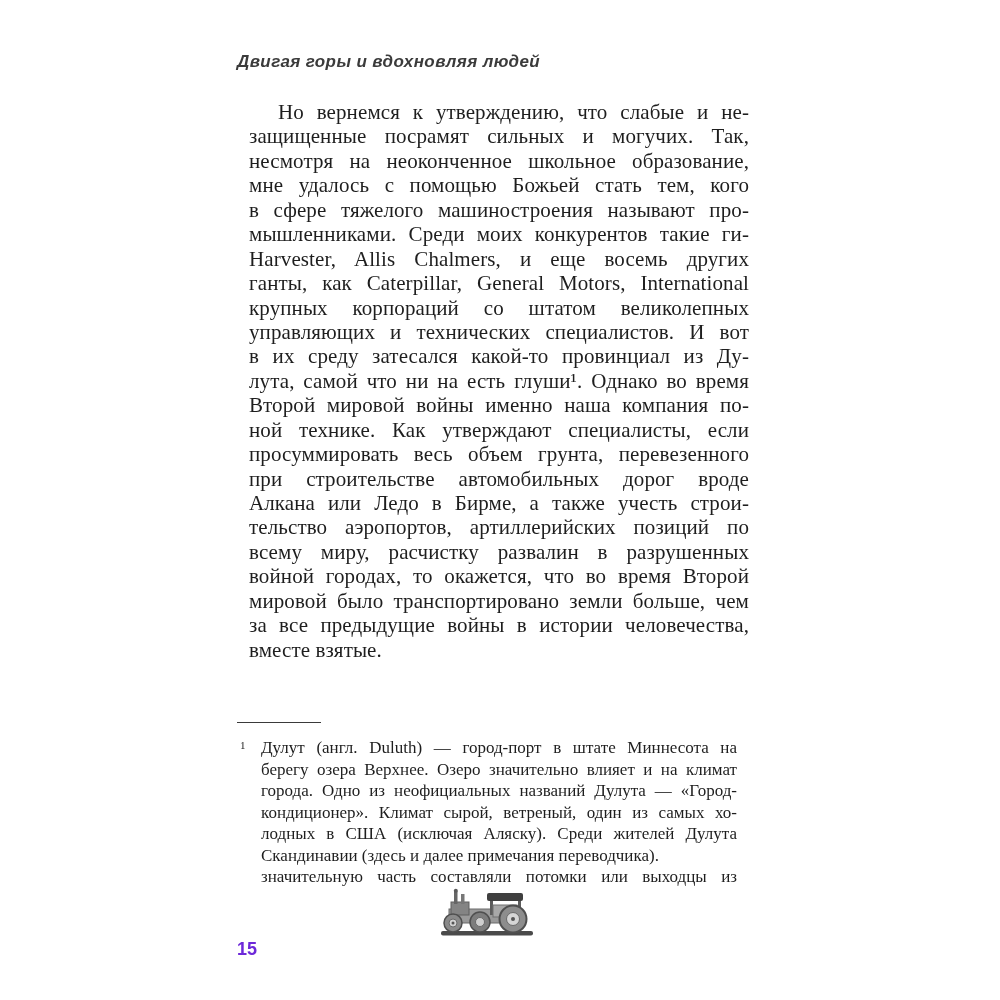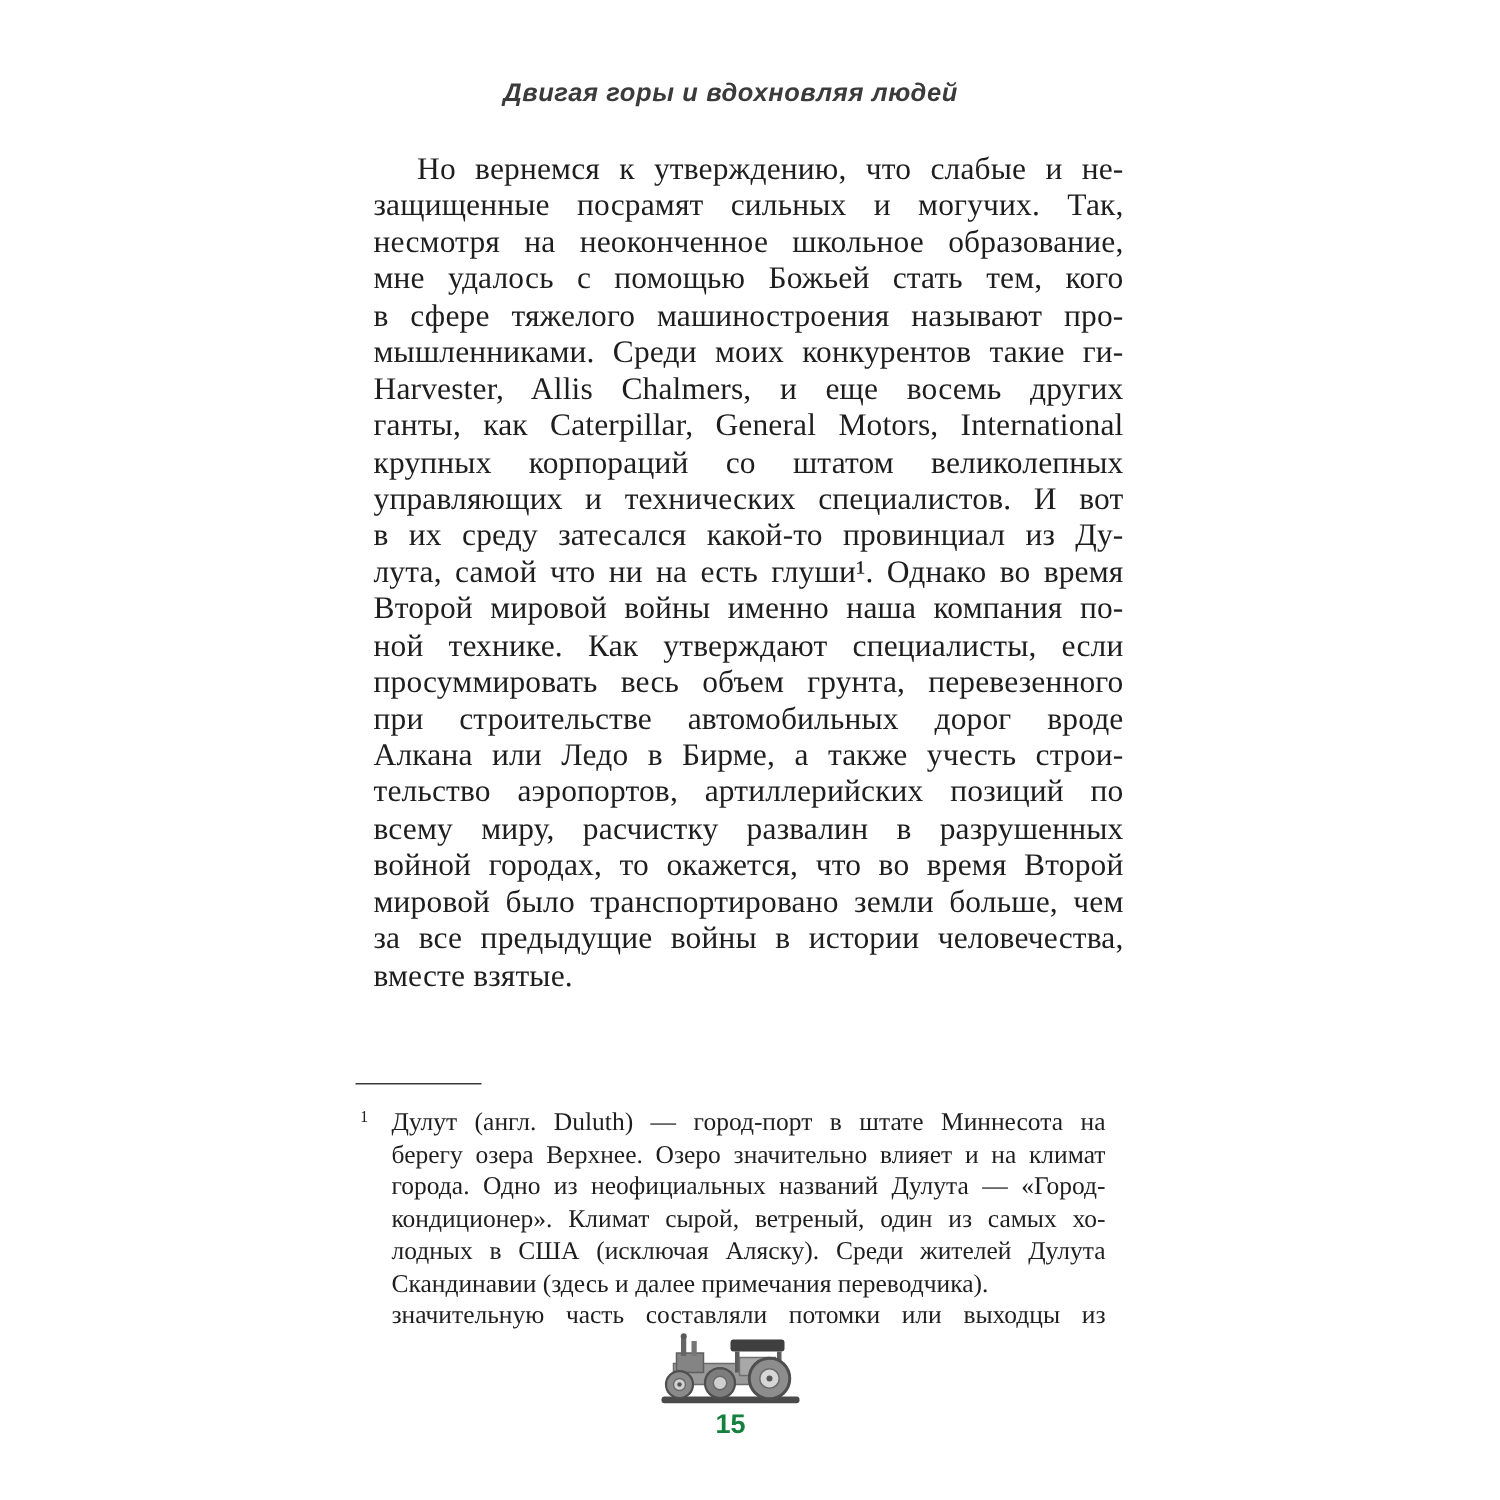--- a/index.html
+++ b/index.html
@@ -9,21 +9,21 @@
     width: 1000px;
     height: 1000px;
     background: #ffffff;
     overflow: hidden;
   }
   .running-header {
     position: absolute;
     top: 52px;
     left: 237px;
     width: 500px;
-    text-align: center;
+    text-align: left;
     font-family: "Liberation Sans", sans-serif;
     font-style: italic;
     font-weight: 600;
     font-size: 17px;
     letter-spacing: 0.4px;
     color: #3b3b3b;
   }
   .body-text {
     position: absolute;
     top: 100px;
@@ -81,25 +81,25 @@
     top: 888px;
     left: 439px;
     width: 96px;
     height: 52px;
   }
   .page-number {
     position: absolute;
     top: 939px;
     left: 237px;
     width: 500px;
-    text-align: center;
+    text-align: left;
     font-family: "Liberation Sans", sans-serif;
     font-weight: bold;
     font-size: 18px;
-    color: #15803d;
+    color: #6d28d9;
   }
 </style>
 </head>
 <body>
 
 <div class="page">
 
   <div class="running-header">Двигая горы и вдохновляя людей</div>
 
   <div class="body-text">

